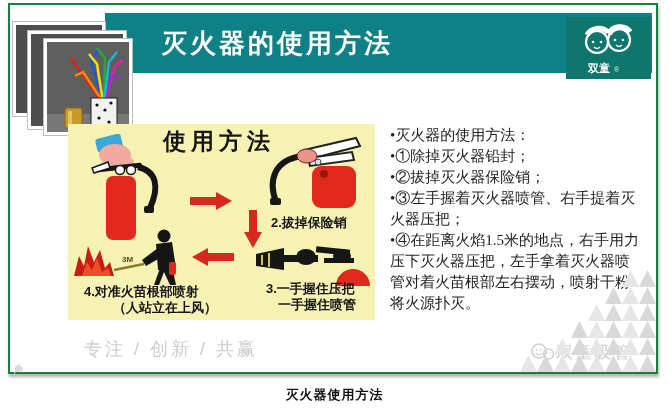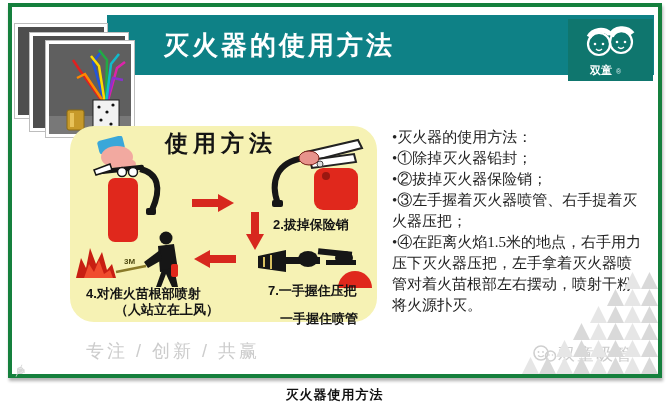--- a/index.html
+++ b/index.html
@@ -1,36 +1,36 @@
 <!DOCTYPE html>
 <html><head>
 <meta charset="utf-8">
 <style>
   html,body{margin:0;padding:0;background:#fff;}
   body{width:669px;height:412px;position:relative;font-family:"Liberation Sans","DejaVu Sans",sans-serif;overflow:hidden;}
-  .slide{position:absolute;left:8px;top:3px;width:646px;height:367px;background:#fff;border:4px solid #15803d;box-shadow:1px 3px 3px rgba(0,0,0,.3);}
+  .slide{position:absolute;left:8px;top:3px;width:646px;height:367px;background:#fff;border:2px solid #15803d;box-shadow:1px 3px 3px rgba(0,0,0,.3);}
   .slide *{position:absolute;}
   .header{left:95px;top:8px;right:4px;height:60px;background:#0e8186;}
   .header-title{position:absolute;left:56px;top:0;height:60px;line-height:60px;color:#fff;font-size:26px;font-weight:700;letter-spacing:3px;white-space:nowrap;}
   .logo{left:556px;top:12px;width:85px;height:62px;background:#0f766e;}
   .logo svg{position:absolute;left:0;top:0;}
   
   .photo{background:#4e4e4e;border:3px solid #fff;box-shadow:0 0 0 1px #bdbdbd;}
   .p1{left:3px;top:17px;width:86px;height:88px;}
   .p2{left:18px;top:26px;width:92px;height:92px;}
   .p3{left:34px;top:34px;width:82px;height:90px;background:#5f5f5f;}
   .p3 svg{position:absolute;left:0;top:0;}
   
-  .diagram{left:58px;top:119px;width:307px;height:196px;background:#f6f2b4;border-radius:24px;}
+  .diagram{left:58px;top:119px;width:307px;height:196px;background:#f6f2b4;}
   .dg-title{left:95px;top:2px;font-size:23px;font-weight:800;color:#141414;letter-spacing:5px;white-space:nowrap;}
   .dg-label{font-size:13px;font-weight:700;color:#141414;white-space:nowrap;}
   .dg-l1{left:100px;top:52px;}
   .dg-l2{left:203px;top:90px;}
   .dg-l3a{left:198px;top:156px;}
-  .dg-l3b{left:210px;top:172px;margin-top:12px;}
+  .dg-l3b{left:210px;top:172px;}
   .dg-l4a{left:16px;top:159px;}
   .dg-l4b{left:16px;top:175px;margin-left:29px;}
   .ill{display:block;}
   .illA{left:14px;top:10px;}
   .illB{left:190px;top:10px;}
   .illC{left:186px;top:116px;}
   .illD{left:4px;top:96px;}
   .arr1{left:122px;top:68px;}
   .arr2{left:176px;top:86px;}
   .arr3{left:124px;top:124px;}
@@ -154,21 +154,21 @@
     <svg class="arr2" width="18" height="38" viewBox="0 0 18 38">
       <rect x="5" y="0" width="8" height="22" fill="#d7281e"></rect>
         <polygon points="0,22 9,38 18,22" fill="#d7281e"></polygon>
     </svg>
     <svg class="arr3" width="42" height="18" viewBox="0 0 42 18">
       <polygon points="16,0 0,9 16,18" fill="#d7281e"></polygon>
         <rect x="16" y="5" width="26" height="8" fill="#d7281e"></rect>
     </svg>
 
     <div class="dg-label dg-l2">2.拔掉保险销</div>
-    <div class="dg-label dg-l3a">7.一手握住压把</div>
+    <div class="dg-label dg-l3a">3.一手握住压把</div>
     <div class="dg-label dg-l3b">一手握住喷管</div>
     <div class="dg-label dg-l4a">4.对准火苗根部喷射</div>
     <div class="dg-label dg-l4b">（人站立在上风）</div>
   </div>
 
   <div class="bullets">
     <div>•灭火器的使用方法：</div>
     <div>•①除掉灭火器铅封；</div>
     <div>•②拔掉灭火器保险销；</div>
     <div>•③左手握着灭火器喷管、右手提着灭火器压把；</div>

